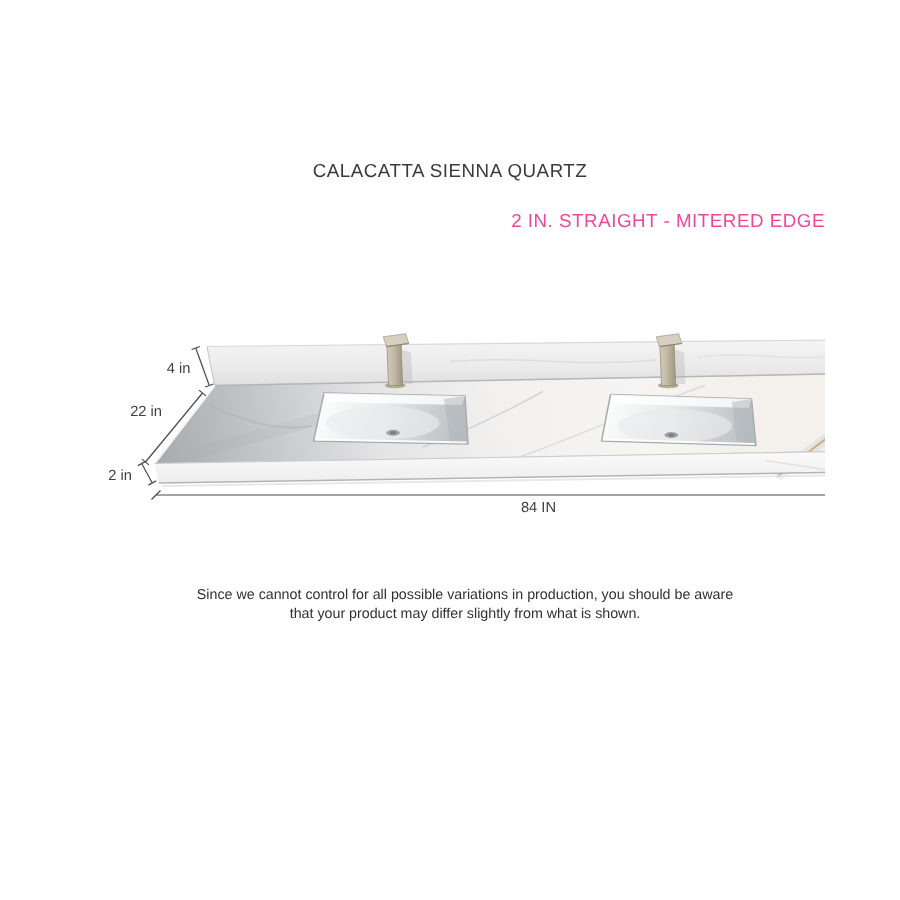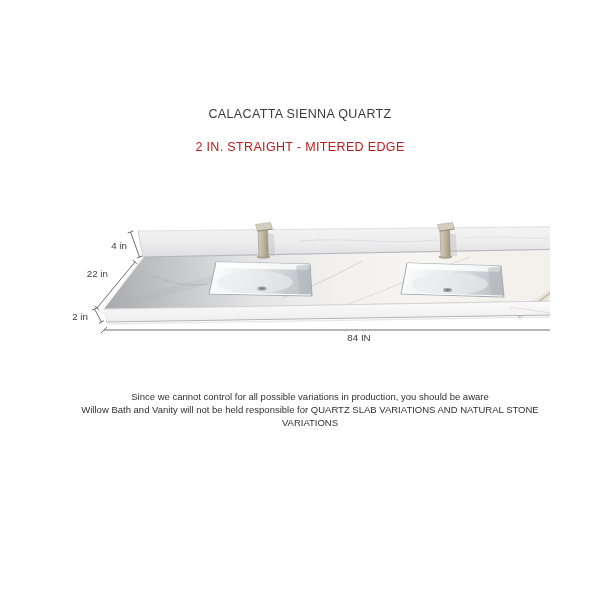--- a/index.html
+++ b/index.html
@@ -6,22 +6,22 @@
   .canvas{
     position:relative;width:500px;height:600px;margin:0 auto;
     background:#ffffff;overflow:hidden;
     font-family:"Liberation Sans",sans-serif;
   }
   .title{
     position:absolute;top:107px;left:0;right:0;text-align:center;
     font-size:12.5px;font-weight:400;letter-spacing:.35px;color:#3a3a3a;
   }
   .subtitle{
-    position:absolute;top:140px;left:0;right:0;text-align:center;
-    font-size:12.5px;font-weight:400;letter-spacing:.35px;color:#b91c1c;
+    position:absolute;top:140px;left:0;right:0;text-align:right;
+    font-size:12.5px;font-weight:400;letter-spacing:.35px;color:#ec4899;
   }
   .diagram{position:absolute;top:200px;left:0;width:600px;height:155px;}
   .disclaimer{
     position:absolute;top:391px;left:0;right:0;text-align:center;
     font-size:9.5px;line-height:12.8px;color:#303030;letter-spacing:0;padding-left:20px;
   }
   .dim-label{font-size:9.8px;fill:#3e3e3e;font-family:"Liberation Sans",sans-serif;}
 </style>
 </head>
 <body>
@@ -160,16 +160,16 @@
     </g>
 
     <text class="dim-label" x="77" y="48.5" text-anchor="end">4 in</text>
     <text class="dim-label" x="58" y="77" text-anchor="end">22 in</text>
     <text class="dim-label" x="38" y="120" text-anchor="end">2 in</text>
     <text class="dim-label" x="309" y="141" text-anchor="middle">84 IN</text>
   </svg>
 
   <div class="disclaimer">
     <div>Since we cannot control for all possible variations in production, you should be aware</div>
-    <div>Willow Bath and Vanity will not be held responsible for QUARTZ SLAB VARIATIONS AND NATURAL STONE VARIATIONS</div>
+    <div>that your product may differ slightly from what is shown.</div>
   </div>
 
 </main>
 
 </body></html>

